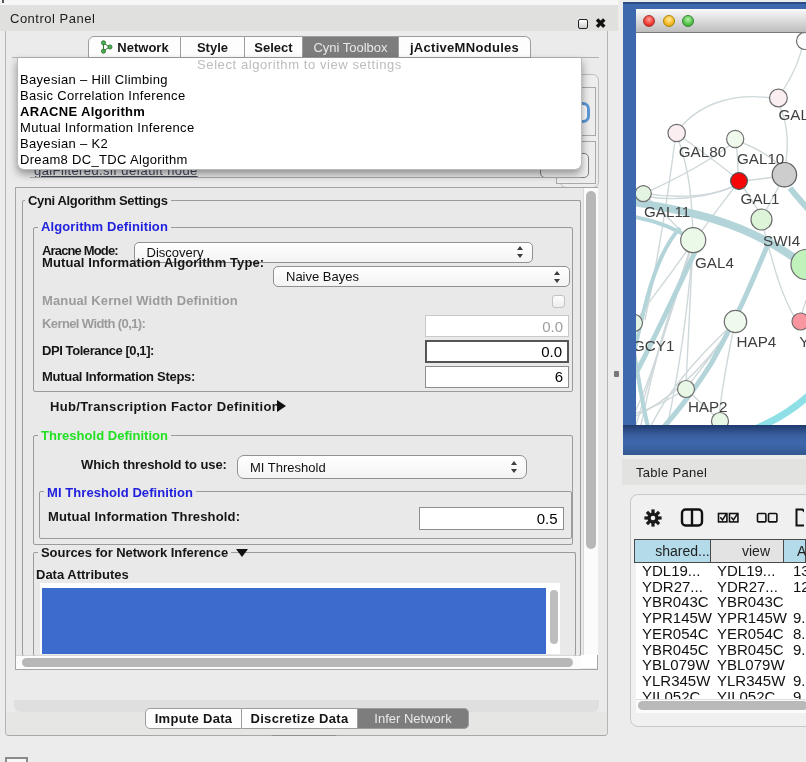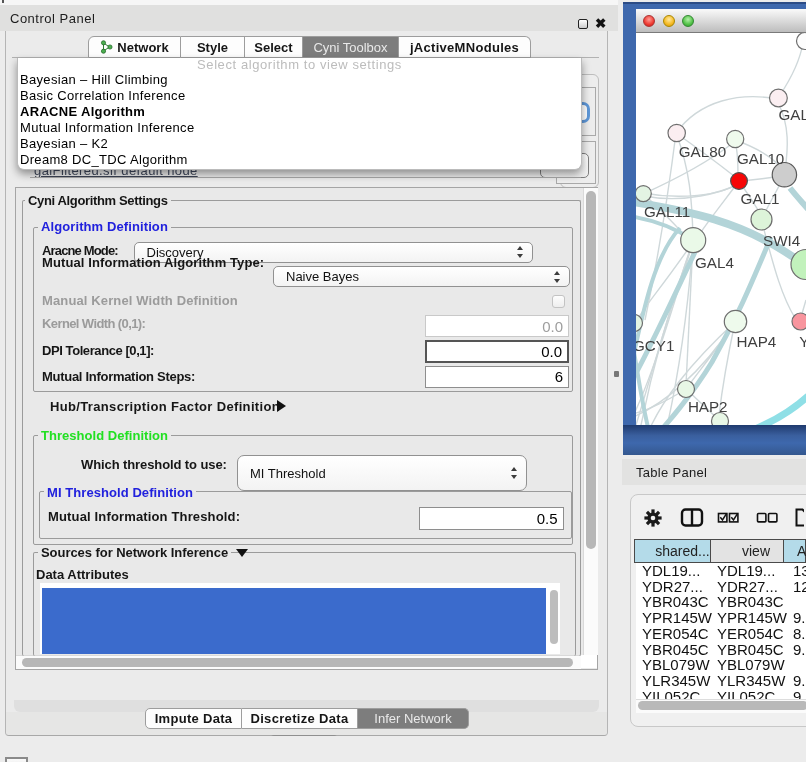--- a/index.html
+++ b/index.html
@@ -101,21 +101,21 @@
 <div class="lbl" style="left:42px;top:369px;letter-spacing:-0.29px;">Mutual Information Steps:</div>
 <div class="field" style="left:425px;top:366px;width:144px;height:21.5px;">6</div>
 
 <div class="lbl" style="left:42px;top:399px;letter-spacing:0.34px;margin-left:8px;">Hub/Transcription Factor Definition</div>
 <div class="abs" style="left:277px;top:400px;width:0;height:0;border-top:6.5px solid transparent;border-bottom:6.5px solid transparent;border-left:9px solid #111;"></div>
 
 <div class="gbox" style="left:33px;top:434.5px;width:538px;height:108px;"></div>
 <div class="gtitle" style="left:38px;top:429px;color:#22e022;letter-spacing:0.03px;">Threshold Definition</div>
 
 <div class="lbl" style="left:81px;top:456.5px;letter-spacing:-0.1px;">Which threshold to use:</div>
-<div class="combo" style="left:237px;top:455px;width:290px;height:36px;border-radius:7px;">MI Threshold<span class="spin"></span></div>
+<div class="combo" style="left:237px;top:455px;width:290px;height:24px;border-radius:7px;">MI Threshold<span class="spin"></span></div>
 
 <div class="gbox" style="left:39px;top:491px;width:531px;height:46px;"></div>
 <div class="gtitle" style="left:44px;top:485.5px;color:#2121dd;letter-spacing:0.07px;">MI Threshold Definition</div>
 
 <div class="lbl" style="left:48px;top:509px;letter-spacing:0.15px;">Mutual Information Threshold:</div>
 <div class="field" style="left:418.5px;top:507px;width:145px;height:23px;">0.5</div>
 
 <div class="gbox" style="left:33px;top:551.5px;width:541px;height:103px;border-bottom:none;"></div>
 <div class="gtitle" style="left:38px;top:545.5px;color:#161616;letter-spacing:-0.05px;">Sources for Network Inference</div>
 <div class="abs" style="left:236px;top:549px;width:0;height:0;border-left:6.5px solid transparent;border-right:6.5px solid transparent;border-top:8.5px solid #111;"></div>

